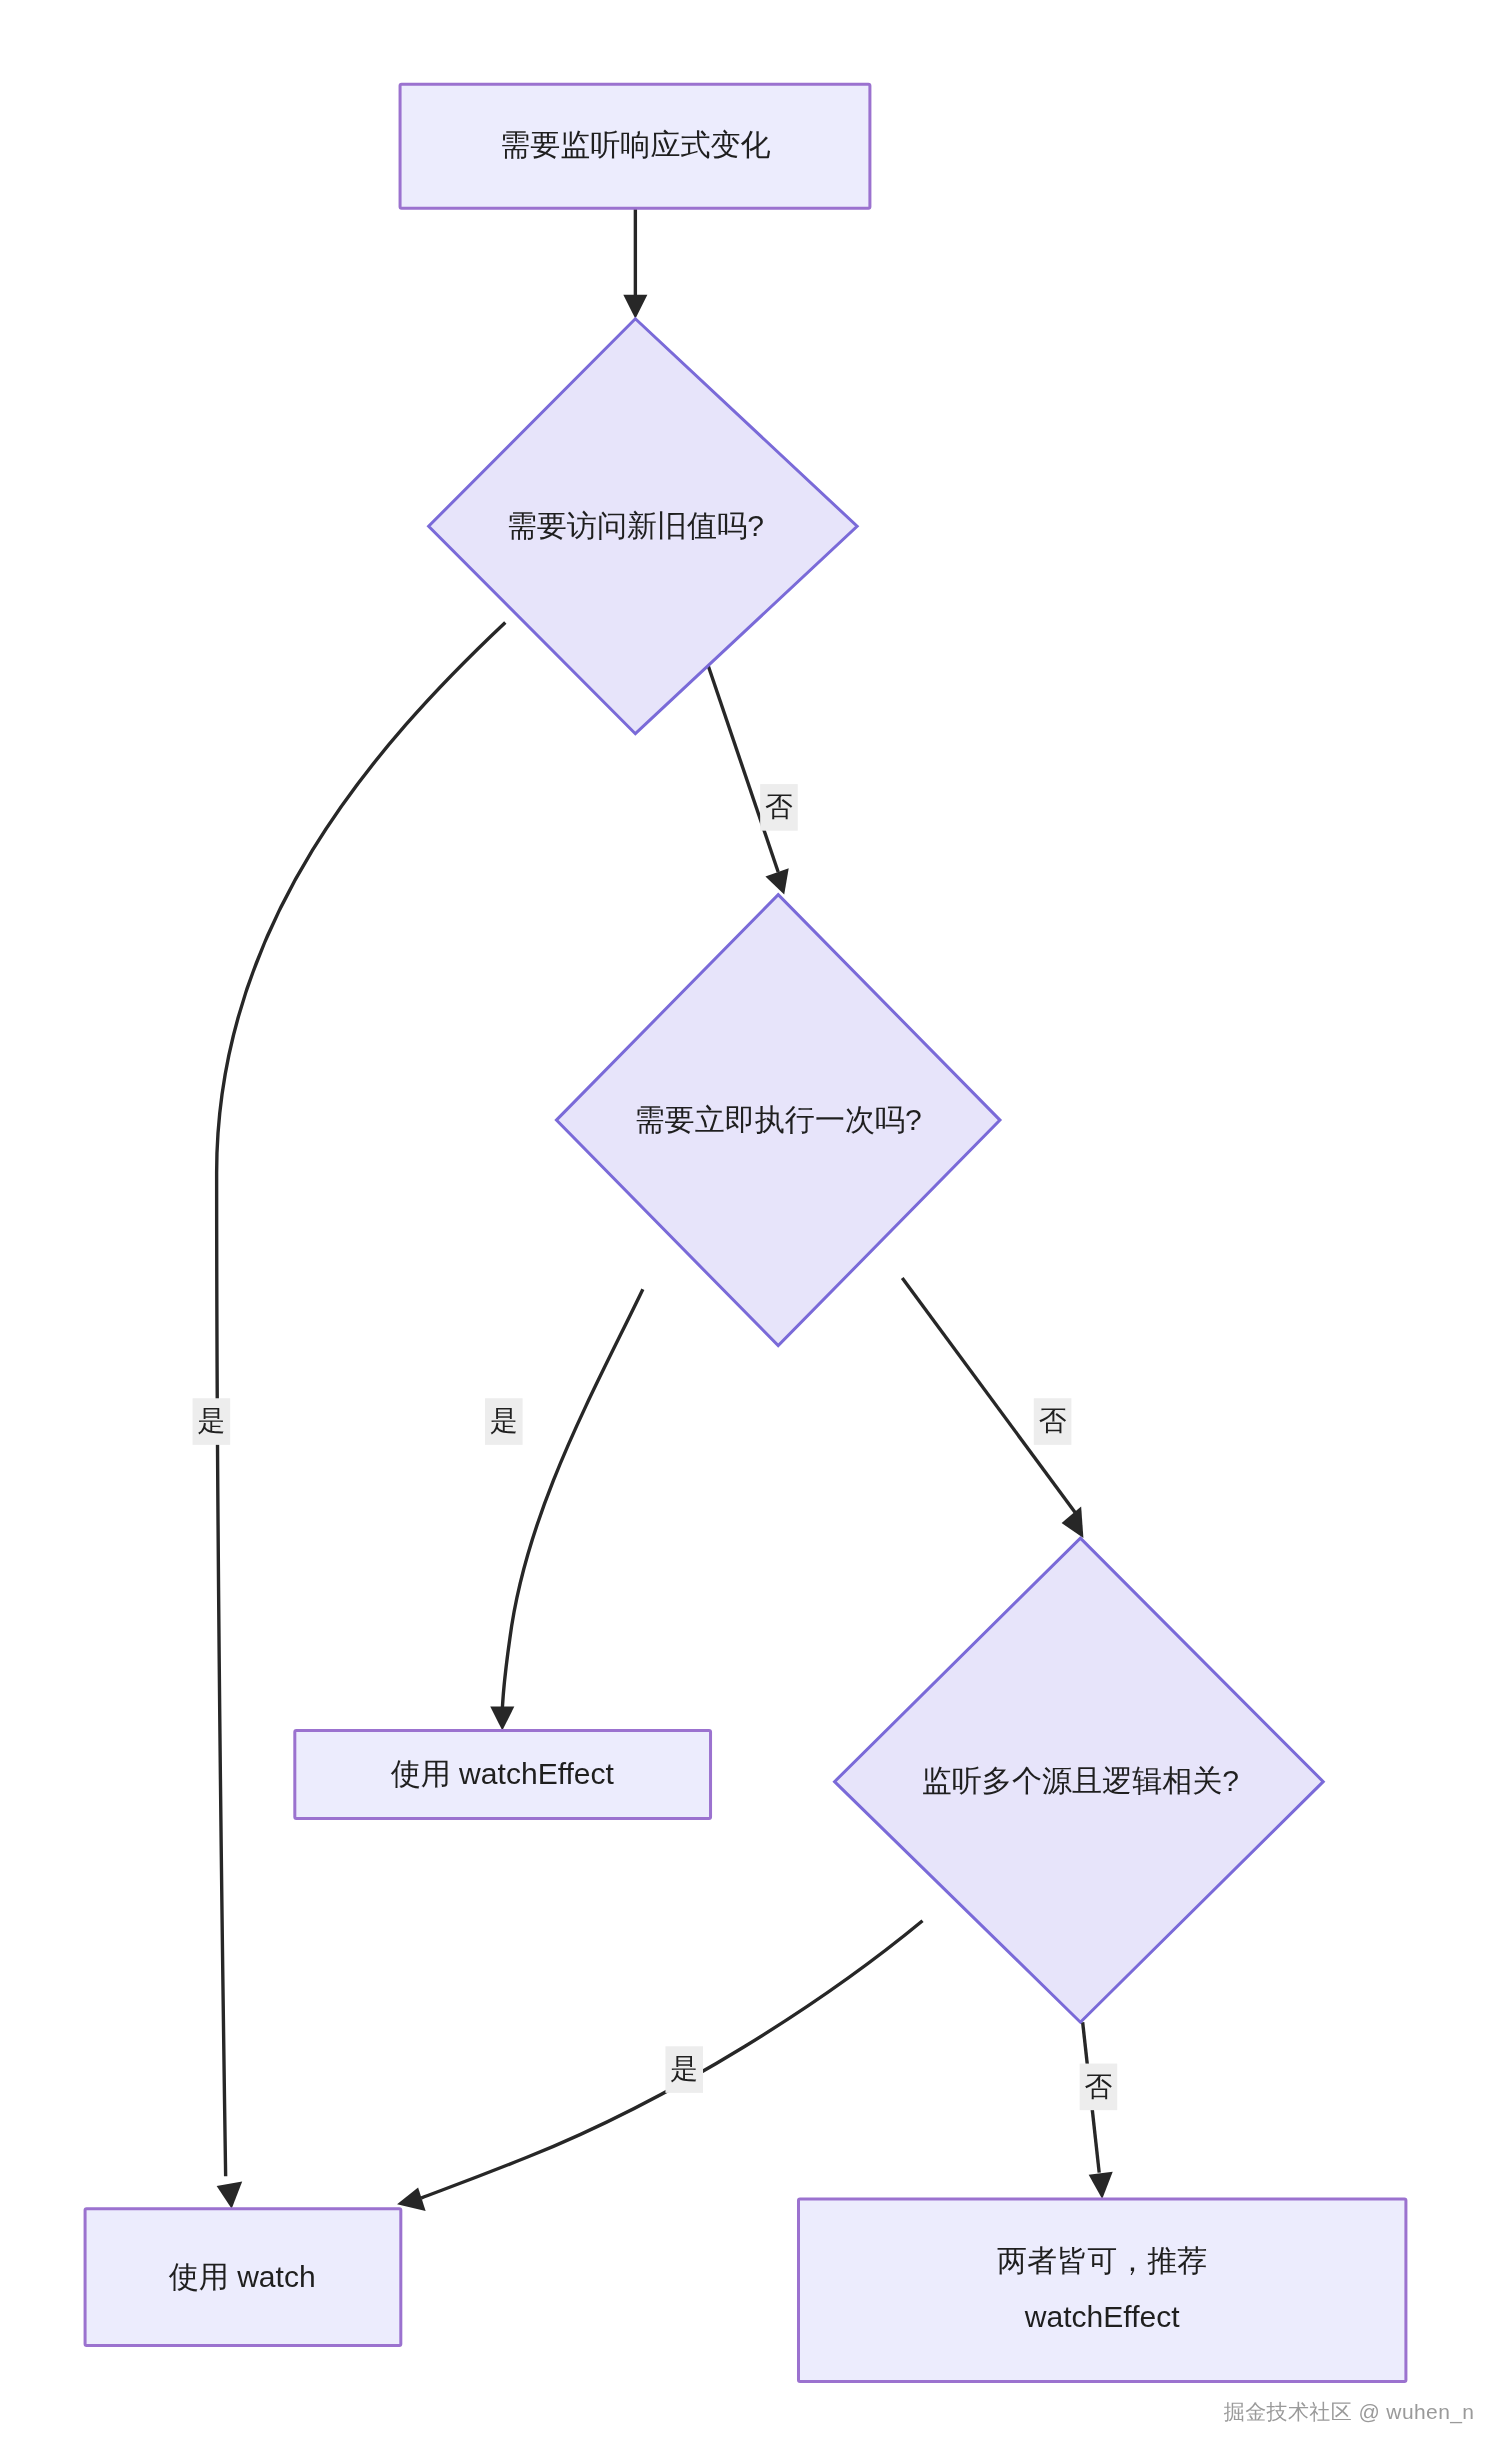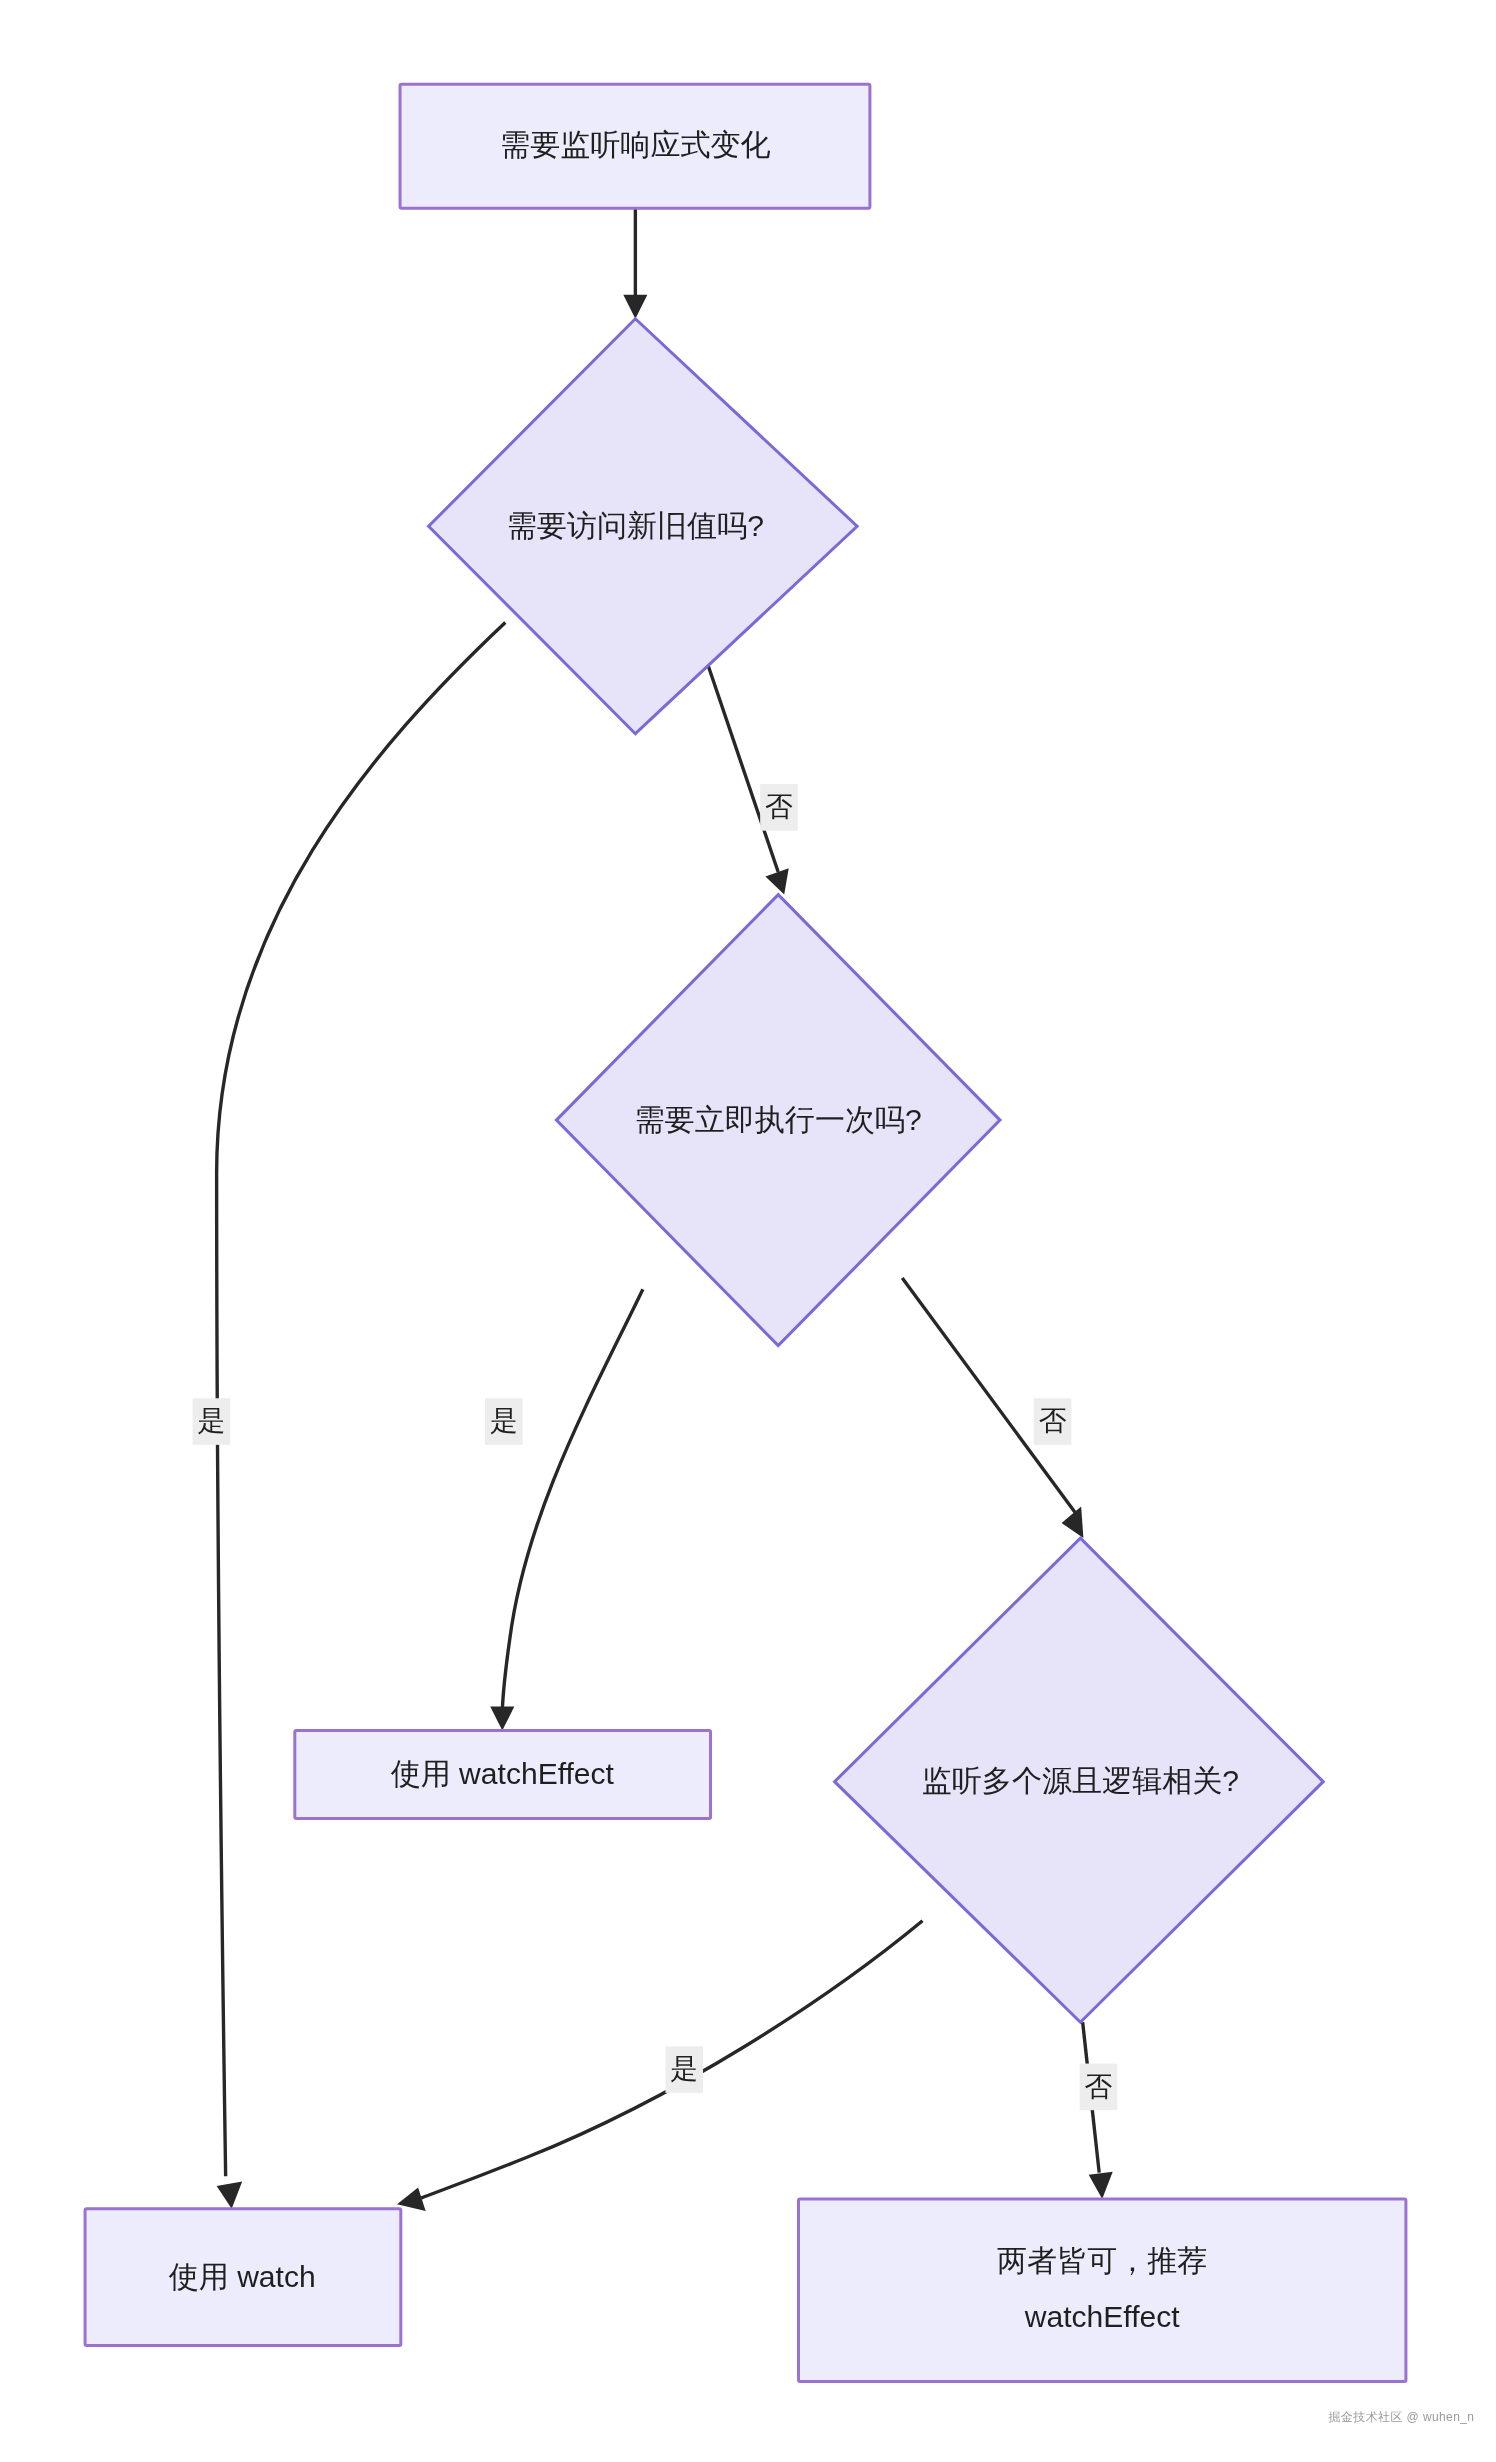--- a/index.html
+++ b/index.html
@@ -59,21 +59,21 @@
     font-size: 37px;
     fill: #1f1f1f;
     text-anchor: middle;
     dominant-baseline: middle;
   }
   .watermark {
     position: absolute;
     right: 22.6px;
     bottom: 36px;
     font-family: "Liberation Sans", "DejaVu Sans", sans-serif;
-    font-size: 12px;
+    font-size: 21px;
     color: #9a9a9a;
     letter-spacing: 0.4px;
     white-space: nowrap;
   }
 </style>
 </head>
 <body>
 
 <div id="canvas">
 

